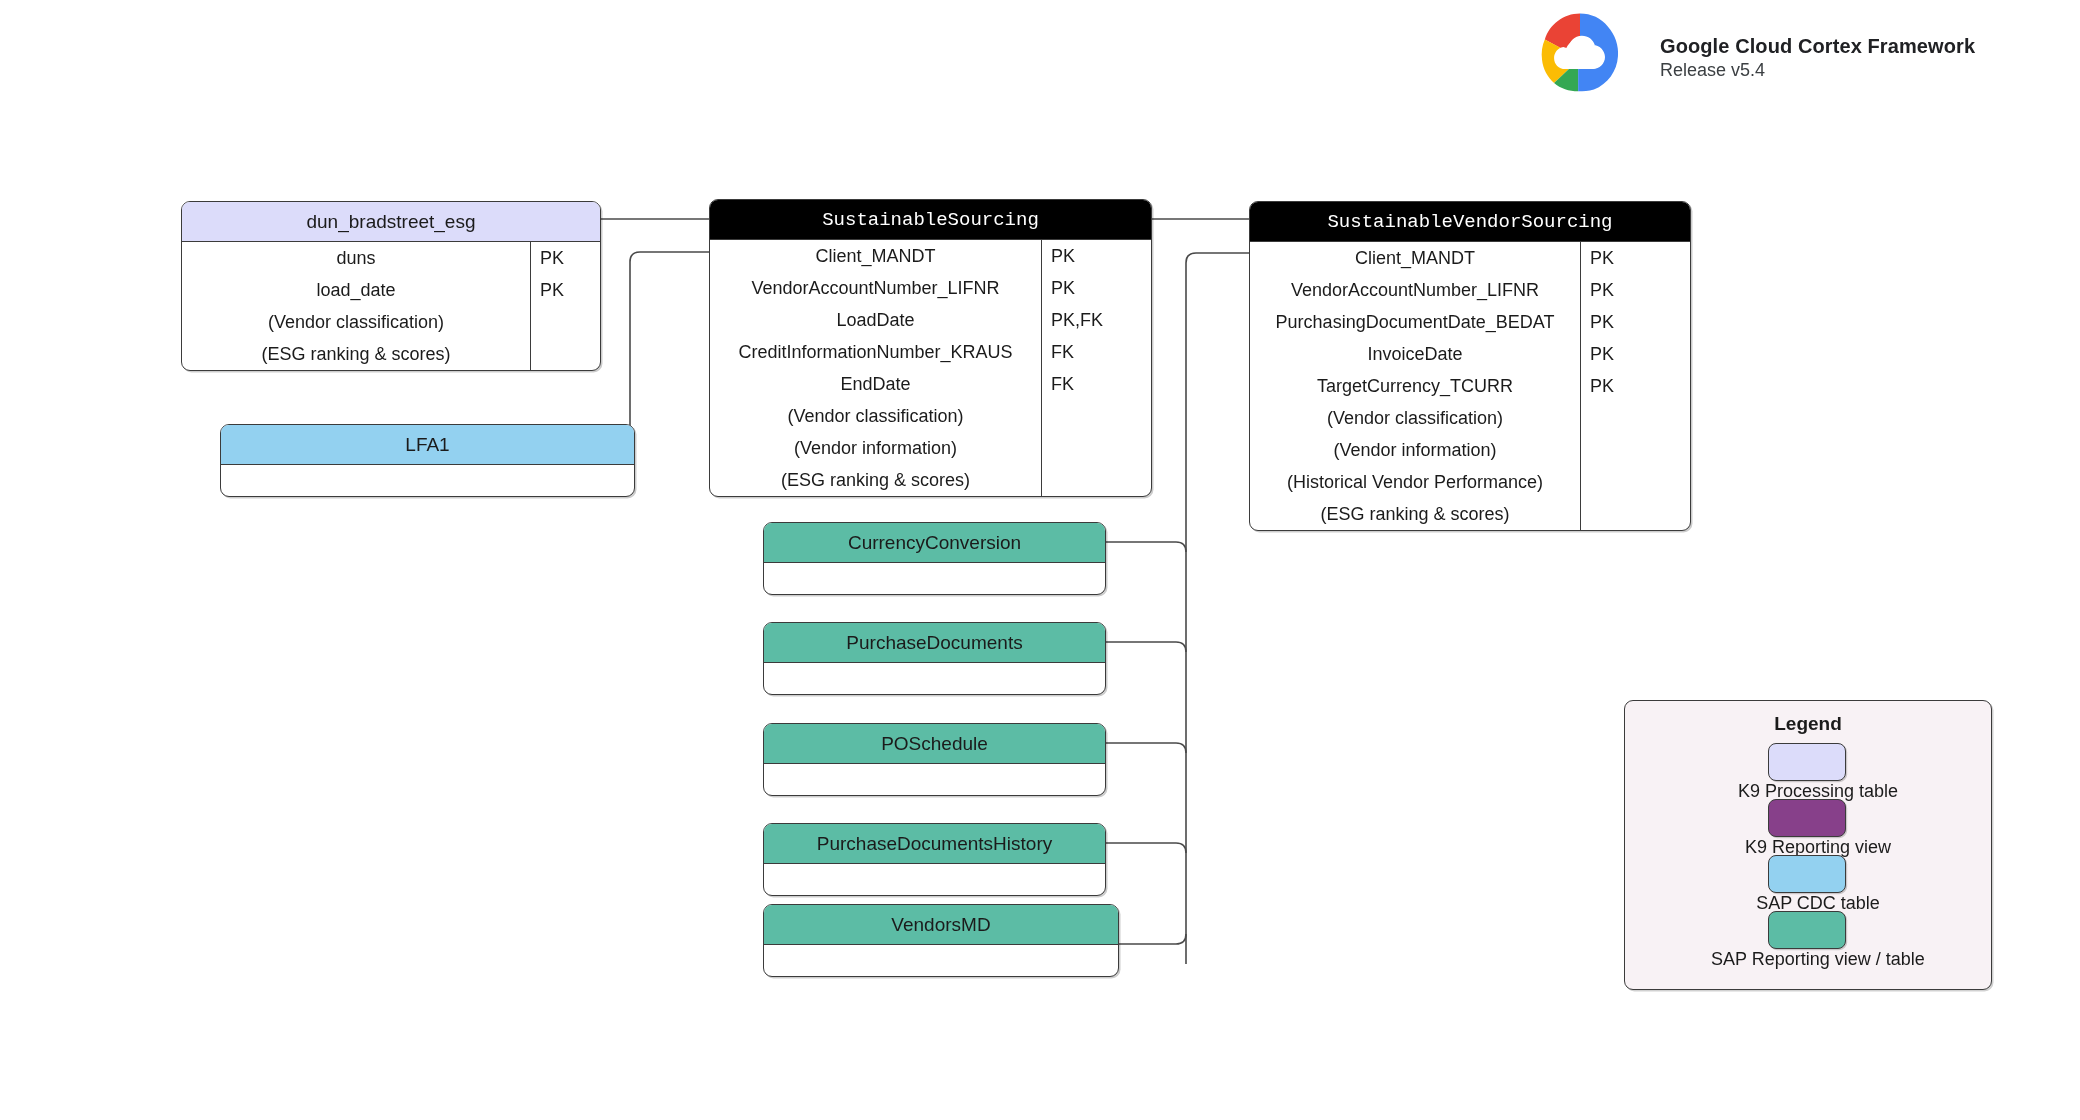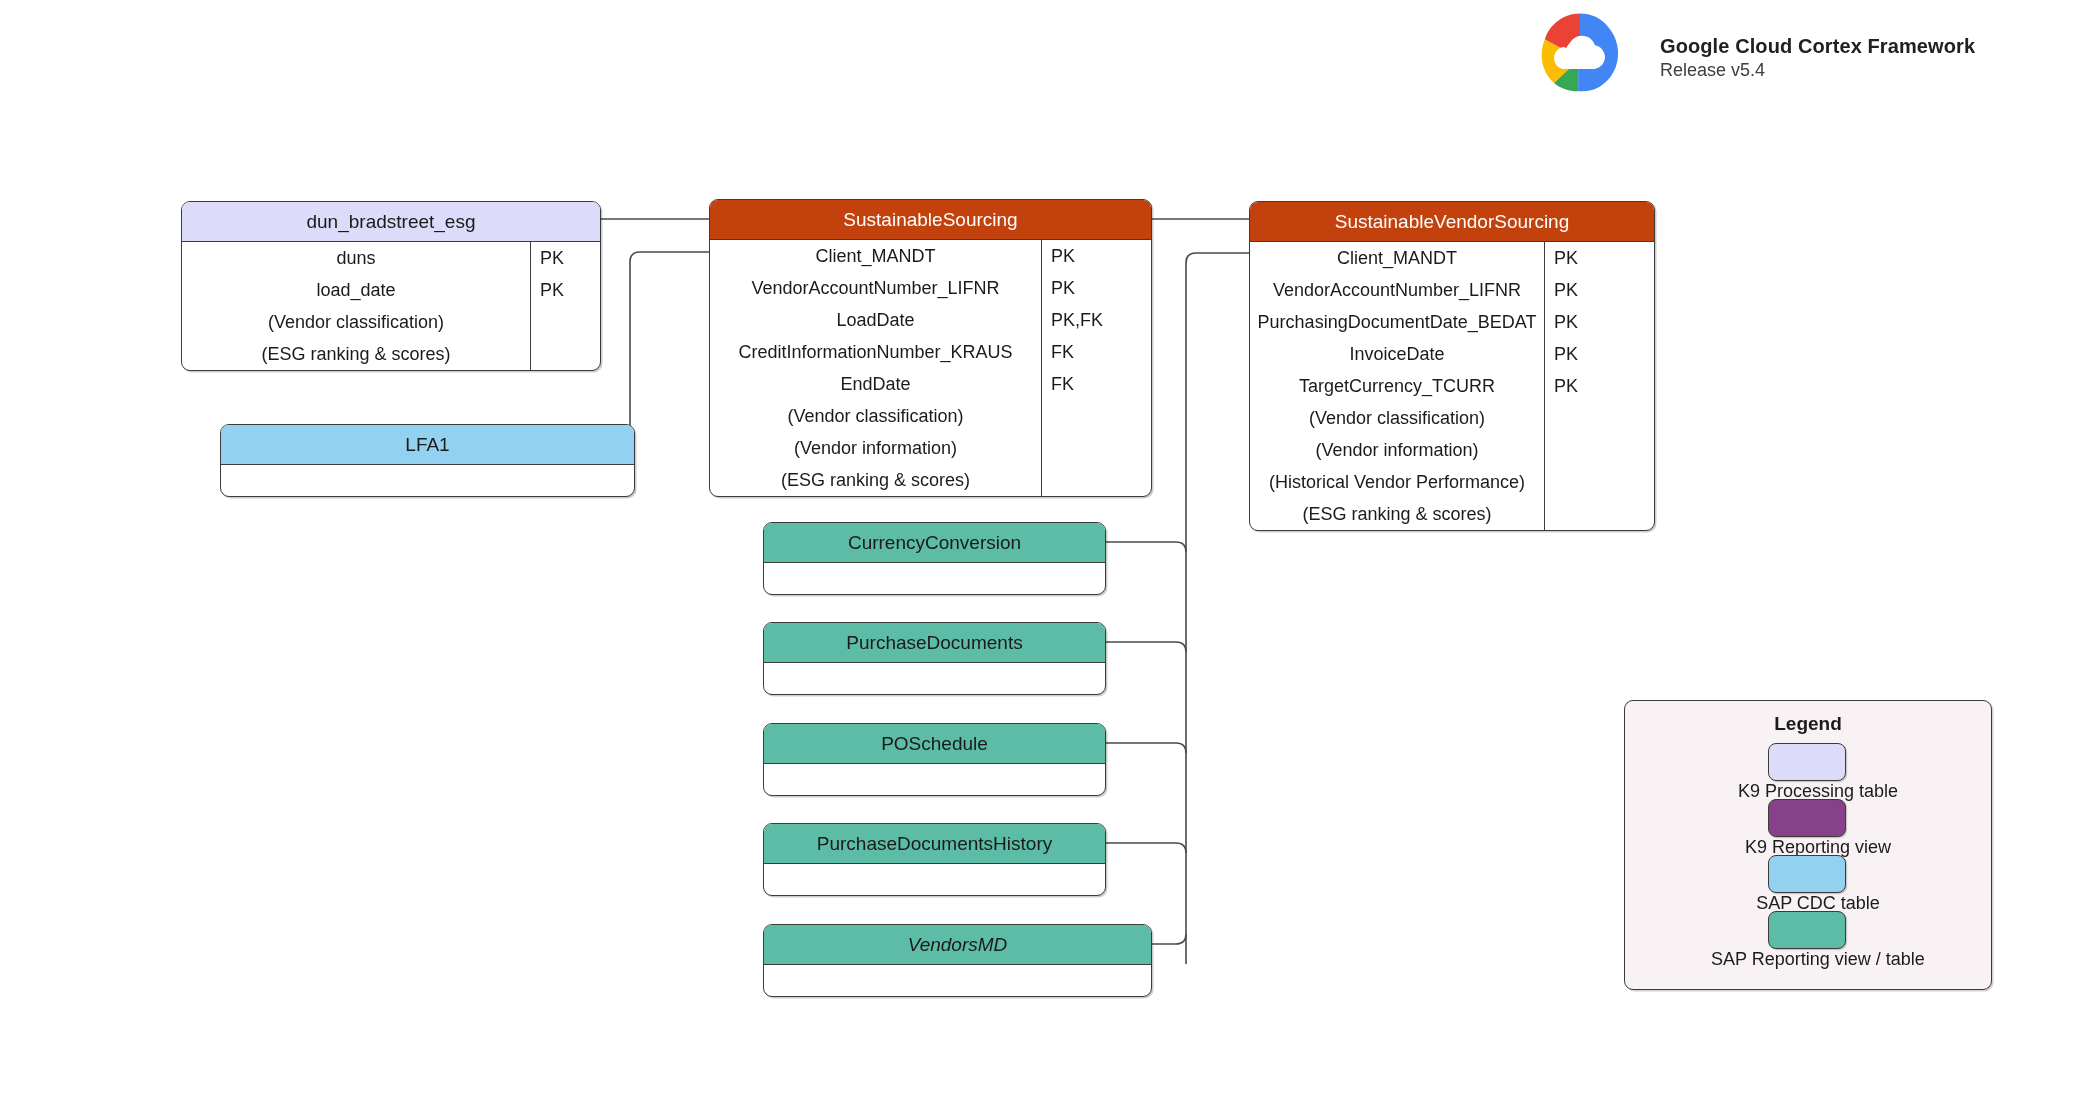--- a/index.html
+++ b/index.html
@@ -45,21 +45,21 @@
   .fld, .key {
     height: 32px; line-height: 32px;
     font-size: 18px; color: #1b1b1b;
     white-space: nowrap;
   }
   .fld { text-align: center; }
   .key { text-align: left; padding-left: 9px; }
 
   
   .head-k9proc { background: #dcdcfa; color: #1b1b1b; }
-  .head-k9view { background: #c2410c; color: #ffffff; }
+  .head-k9view { background: #000000; color: #ffffff; font-family: Liberation Mono, monospace; }
   .head-sapcdc { background: #93d1f0; color: #1b1b1b; }
   .head-sapview{ background: #5cbca5; color: #1b1b1b; }
 
   
   .stub .entity-body { height: 31px; }
 
   
   #legend {
     position: absolute; left: 1624px; top: 700px; width: 368px; height: 290px;
     background: #f8f2f5;
@@ -155,21 +155,21 @@
             <div class="key">PK</div>
             <div class="key">PK,FK</div>
             <div class="key">FK</div>
             <div class="key">FK</div>
             <div class="key"></div>
             <div class="key"></div>
             <div class="key"></div>
           </div>
         </div>
       </div>
-      <div class="entity" style="left: 1249px; top: 201px; width: 406px;">
+      <div class="entity" style="left: 1249px; top: 201px; width: 442px;">
         <div class="entity-head head-k9view">SustainableVendorSourcing</div>
         <div class="entity-body">
           <div class="col-fields">
             <div class="fld">Client_MANDT</div>
             <div class="fld">VendorAccountNumber_LIFNR</div>
             <div class="fld">PurchasingDocumentDate_BEDAT</div>
             <div class="fld">InvoiceDate</div>
             <div class="fld">TargetCurrency_TCURR</div>
             <div class="fld">(Vendor classification)</div>
             <div class="fld">(Vendor information)</div>
@@ -206,21 +206,21 @@
         <div class="entity-body">
           <div class="col-fields"></div>
         </div>
       </div>
       <div class="entity stub" style="left: 763px; top: 823px; width: 343px;">
         <div class="entity-head head-sapview">PurchaseDocumentsHistory</div>
         <div class="entity-body">
           <div class="col-fields"></div>
         </div>
       </div>
-      <div class="entity stub" style="left: 763px; top: 924px; width: 389px; font-style: italic;">
+      <div class="entity stub" style="left: 763px; top: 904px; width: 356px;">
         <div class="entity-head head-sapview">VendorsMD</div>
         <div class="entity-body">
           <div class="col-fields"></div>
         </div>
       </div>
     </div>
 
   <div id="legend">
     <div id="legend-title">Legend</div>
     <div id="legend-rows">

